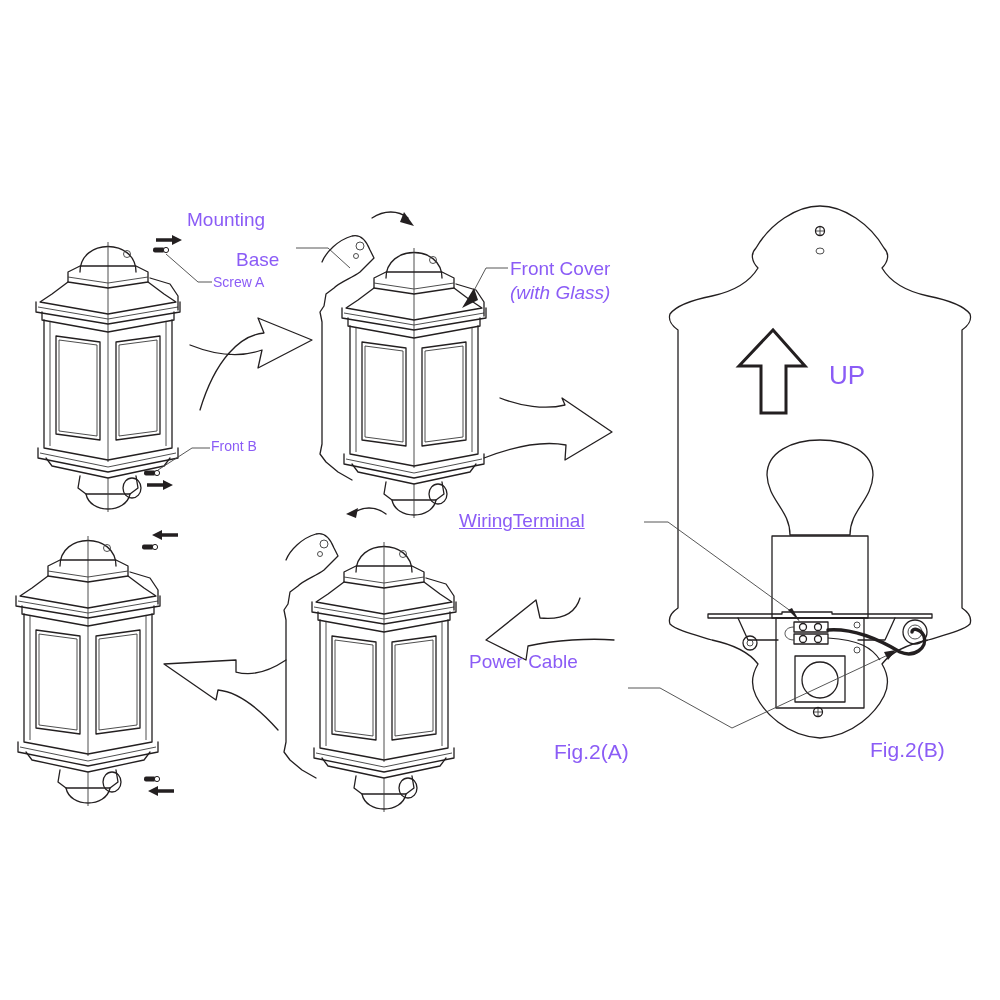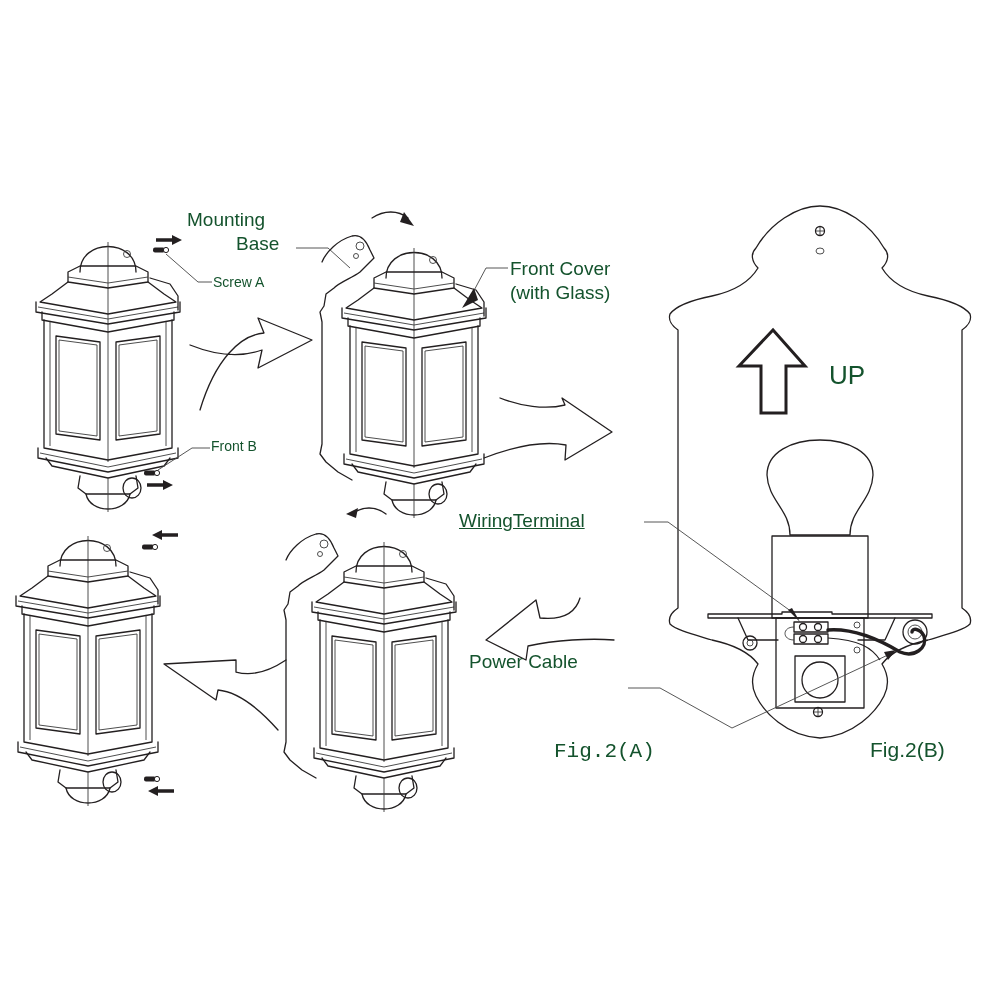--- a/index.html
+++ b/index.html
@@ -1,18 +1,18 @@
 <!DOCTYPE html>
 <html><head>
 <meta charset="utf-8">
 <style>
   html, body { margin: 0; padding: 0; background: #ffffff; }
   body { width: 1000px; height: 1000px; position: relative; overflow: hidden; font-family: "Liberation Sans", sans-serif; }
   svg#diagram { position: absolute; left: 0; top: 0; width: 1000px; height: 1000px; }
-  .lbl { position: absolute; color: #14532d; font-family: "Liberation Sans", sans-serif; white-space: nowrap; line-height: 1.1; }
+  .lbl { position: absolute; color: #8b5cf6; font-family: "Liberation Sans", sans-serif; white-space: nowrap; line-height: 1.1; }
   .lbl-md { font-size: 19px; }
   .lbl-sm { font-size: 14px; }
   .lbl-up { font-size: 26px; }
   .lbl-fig { font-size: 21px; }
   .ink { stroke: #231f20; fill: none; stroke-width: 1.3; stroke-linejoin: round; stroke-linecap: round; }
   .thin { stroke: #3a3a3a; fill: none; stroke-width: 0.9; }
   .leader { stroke: #444; fill: none; stroke-width: 0.9; }
   .solid { fill: #231f20; stroke: none; }
 </style>
 </head>
@@ -192,25 +192,25 @@
   <g>
     <use href="#screw" transform="translate(144,779)"></use>
   </g>
   <g>
     <use href="#arrowR" transform="translate(174,791) scale(-1,1)"></use>
   </g>
 </svg>
 
 <div class="lbl lbl-md" style="left:187px; top:210px;">
   <div>Mounting</div>
-  <div style="padding-left:49px; margin-top:3px;">Base</div>
+  <div style="padding-left:49px; margin-top:19px;">Base</div>
 </div>
 <div class="lbl lbl-sm" style="left:213px; top:275px;">Screw A</div>
 <div class="lbl lbl-sm" style="left:211px; top:439px;">Front B</div>
 <div class="lbl lbl-md" style="left:510px; top:259px;">
   <div>Front Cover</div>
-  <div style="margin-top:3px;">(with Glass)</div>
+  <div style="margin-top:3px;font-style:italic;">(with Glass)</div>
 </div>
 <div class="lbl lbl-up" style="left:829px; top:361px;">UP</div>
 <div class="lbl lbl-md" style="left:459px; top:511px;text-decoration:underline;">WiringTerminal</div>
 <div class="lbl lbl-md" style="left:469px; top:652px;">Power Cable</div>
-<div class="lbl lbl-fig" style="left:554px; top:740px;font-family:Liberation Mono, monospace;">Fig.2(A)</div>
+<div class="lbl lbl-fig" style="left:554px; top:740px;">Fig.2(A)</div>
 <div class="lbl lbl-fig" style="left:870px; top:738px;">Fig.2(B)</div>
 
 </body></html>

